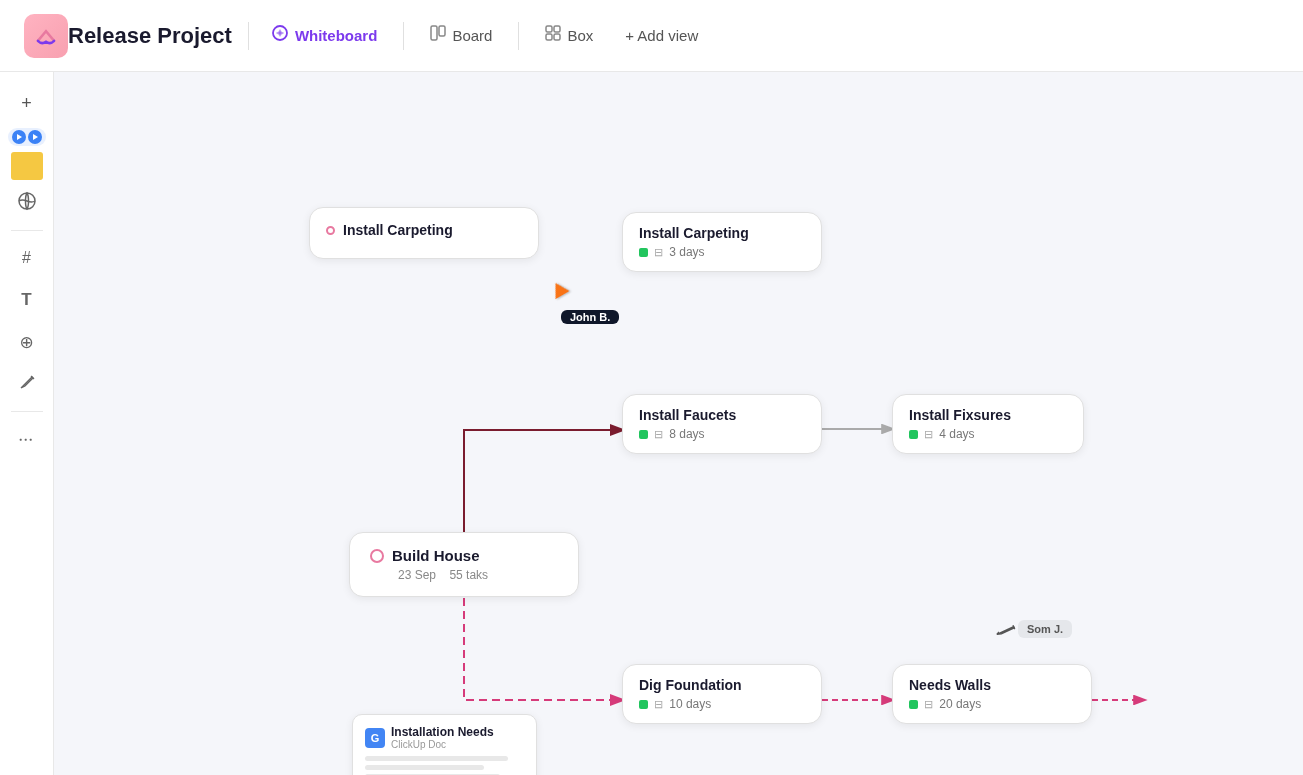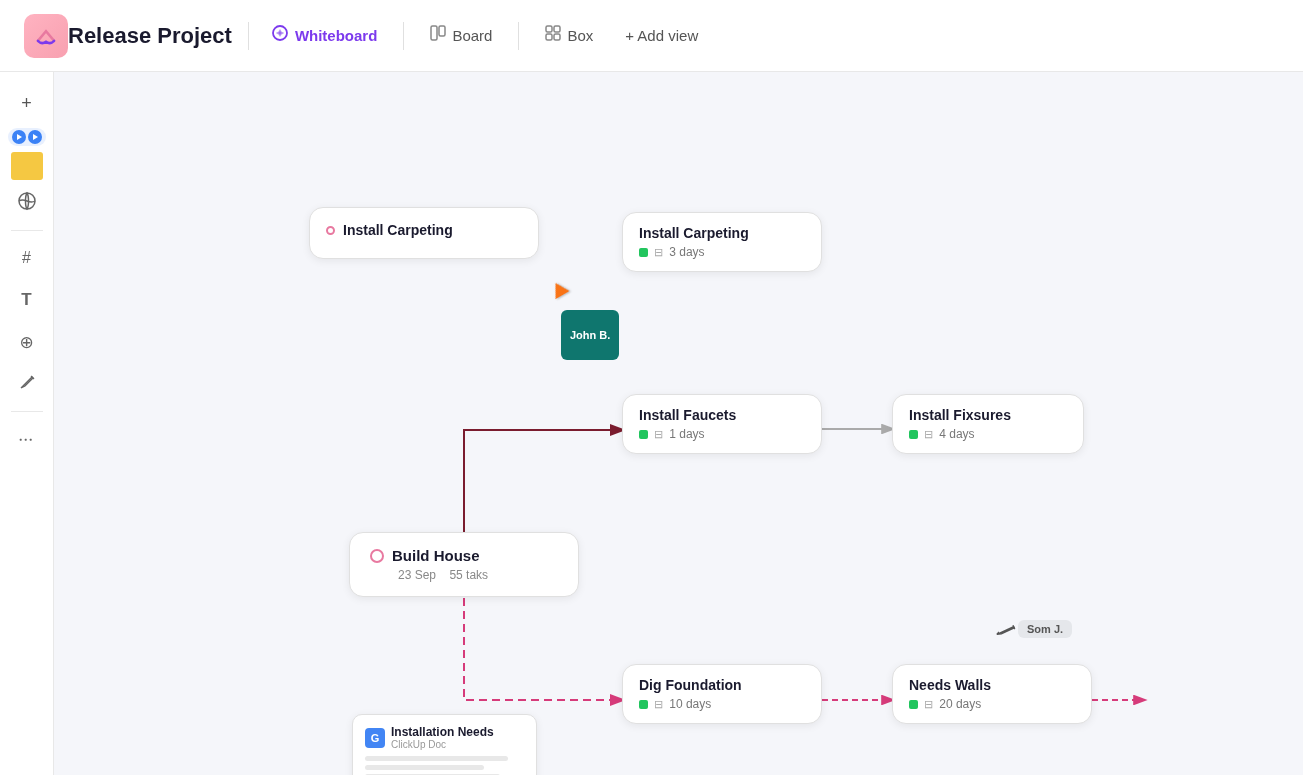--- a/index.html
+++ b/index.html
@@ -210,25 +210,25 @@
     .wb-doc-line {
       height: 5px;
       background: #e8e8e8;
       border-radius: 3px;
       margin-bottom: 4px;
     }
 
     
     .user-label {
       position: absolute;
-      background: #0f766e;
+      background: #0f172a;
       color: #fff;
       font-size: 11px;
       font-weight: 600;
-      padding: 19px 9px;
+      padding: 1px 9px;
       border-radius: 6px;
     }
     .user-label-gray {
       position: absolute;
       background: #e5e7eb;
       color: #555;
       font-size: 11px;
       font-weight: 600;
       padding: 3px 9px;
       border-radius: 6px;
@@ -410,21 +410,21 @@
       </div>
     </div>
 
     <div class="wb-node" style="left:568px; top:322px; width:200px;">
       <div class="wb-node-title">
         <span>Install Faucets</span>
       </div>
       <div class="wb-node-meta">
         <span class="status-dot green"></span>
         <span class="meta-icon">⊟</span>
-        <span>1 days</span>
+        <span>8 days</span>
       </div>
     </div>
 
     <div class="wb-node" style="left:838px; top:322px; width:192px;">
       <div class="wb-node-title">
         <span>Install Fixsures</span>
       </div>
       <div class="wb-node-meta">
         <span class="status-dot green"></span>
         <span class="meta-icon">⊟</span>

